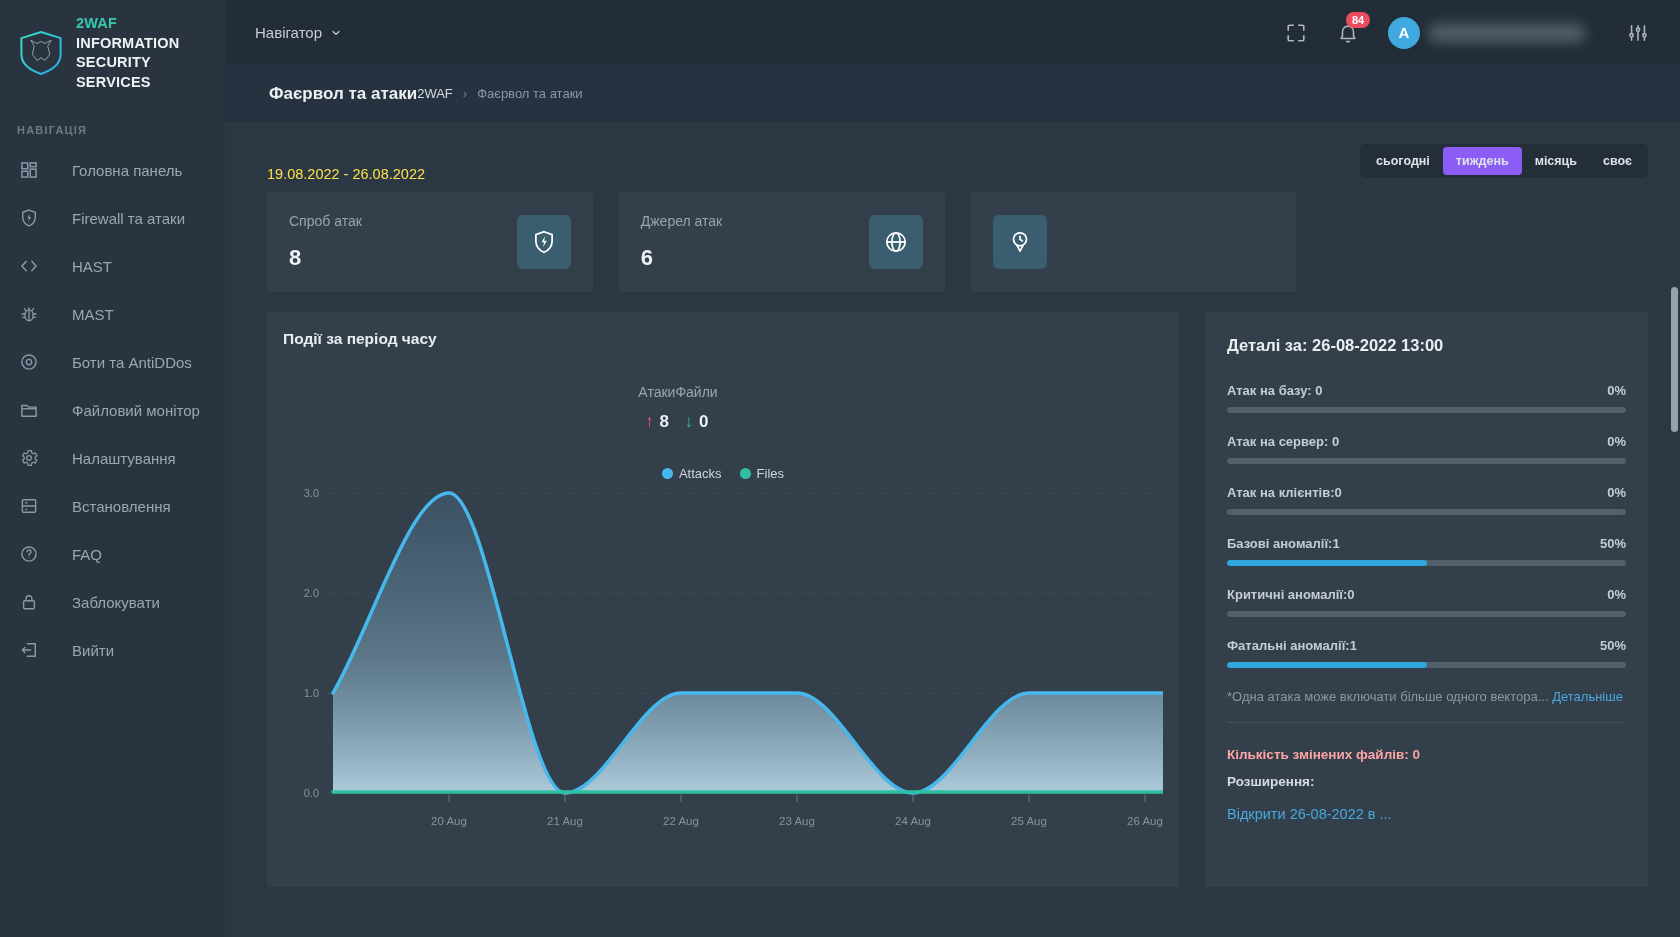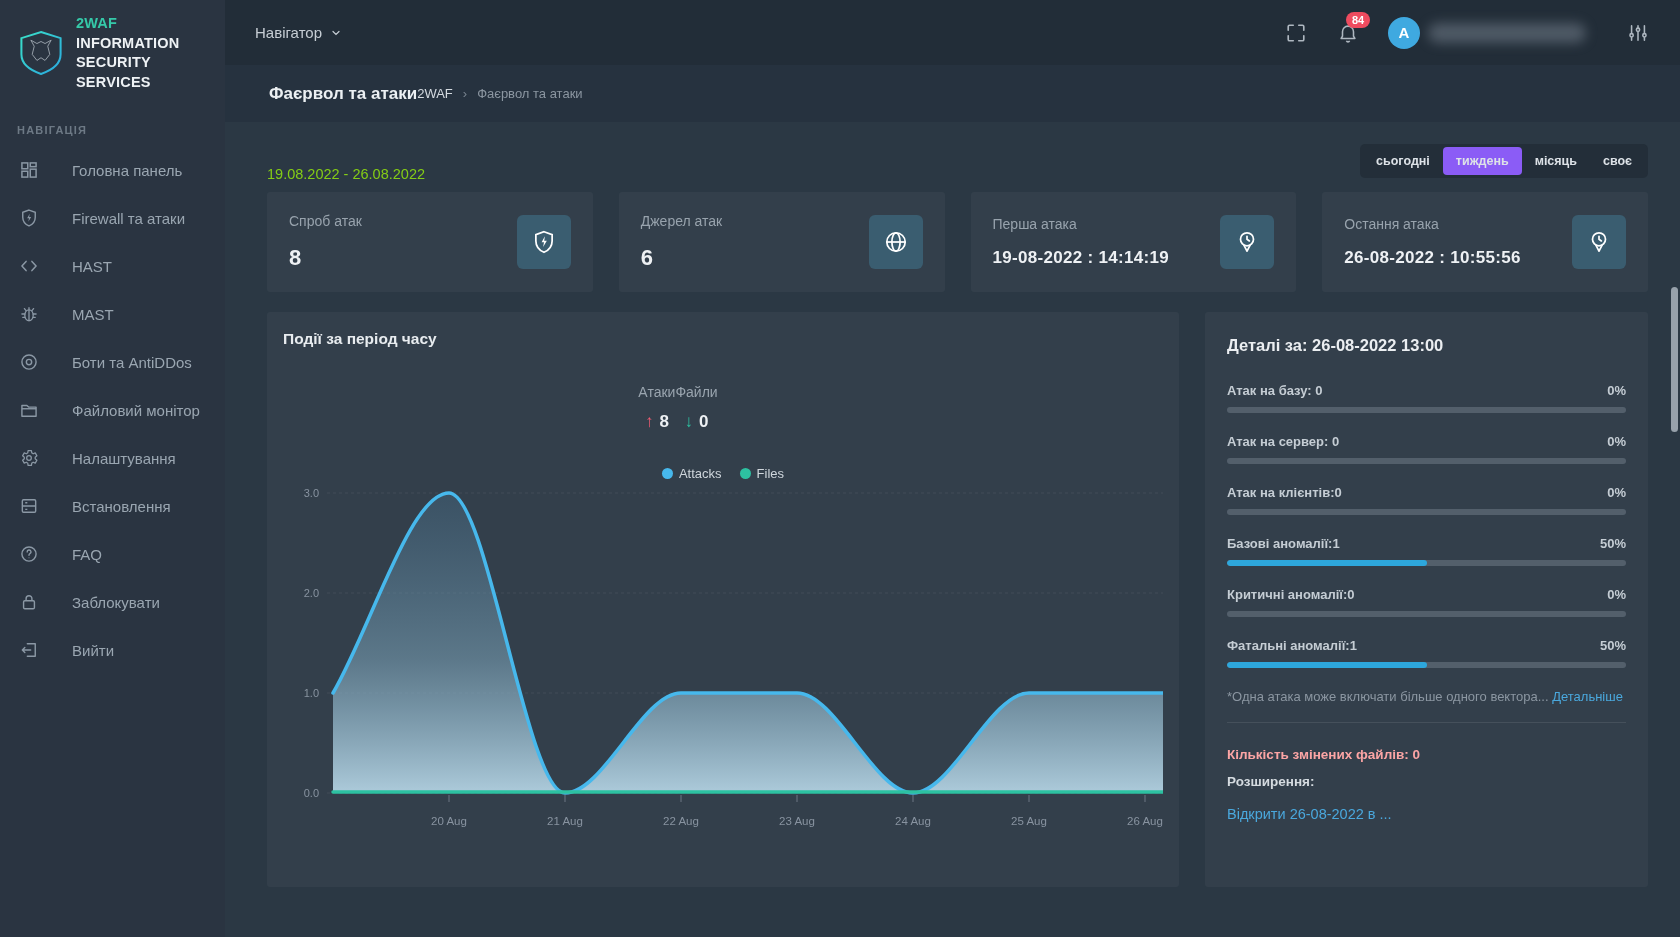--- a/index.html
+++ b/index.html
@@ -32,21 +32,21 @@
 
   .band { height:57px; background:#26323f; display:flex; align-items:center; justify-content:flex-start; padding:0 32px 0 44px; flex-shrink:0; }
   .page-title { font-size:17px; font-weight:bold; color:#ecf0f3; }
   .breadcrumb { display:flex; align-items:center; gap:10px; font-size:13px; }
   .bc-root { color:#d4dae0; cursor:pointer; }
   .bc-sep { color:#77828e; }
   .bc-cur { color:#8b96a1; }
 
   .content { flex:1; padding:16px 32px 0 42px; background:#2b3844; }
   .toolbar-row { display:flex; align-items:center; justify-content:space-between; height:46px; }
-  .date-range { font-size:14.5px; color:#84cc16;margin-top:25px; }
+  .date-range { font-size:14.5px; color:#fde047;margin-top:25px; }
   .filter-group { display:flex; background:#232e39; border-radius:5px; padding:3px; }
   .filter-btn { border:0; background:transparent; color:#dde2e7; font-family:inherit; font-size:12.5px; font-weight:bold; padding:7px 13px; cursor:pointer; border-radius:4px; }
   .filter-btn.active { background:#8b5cf6; }
 
   
   .cards-row { display:grid; grid-template-columns:repeat(4,1fr); gap:26px; margin-top:8px; }
   .card { background:#333f4b; border-radius:3px; height:100px; display:flex; align-items:center; justify-content:space-between; padding:0 22px; }
   .card-label { font-size:14px; color:#98a3ad; margin-bottom:16px; }
   .card-value { font-size:22px; font-weight:bold; color:#eef1f4; letter-spacing:.3px; }
   .card.small-val .card-value { font-size:17px; }
@@ -298,37 +298,20 @@
             </div>
           <div class="card-ic">
             <svg width="26" height="26" viewBox="0 0 24 24" fill="none" stroke="#fff" stroke-width="1.6">
                 <circle cx="12" cy="12" r="8.5"></circle>
                 <ellipse cx="12" cy="12" rx="3.8" ry="8.5"></ellipse>
                 <path d="M3.5 12 H20.5"></path>
               </svg>
           </div>
         </div>
         <div class="card small-val">
-          <div>
-              <div class="card-label">Перша атака</div>
-               <div class="card-value">19-08-2022 : 14:14:19</div>
-            </div>
-          <div class="card-ic">
-            <svg width="26" height="26" viewBox="0 0 24 24" fill="none" stroke="#fff" stroke-width="1.6" stroke-linejoin="round">
-                <circle cx="12" cy="9.5" r="6"></circle>
-                <path d="M12 6.8 V9.5 L14.2 11" stroke-linecap="round"></path>
-                <path d="M9 14.6 L12 20.5 L15 14.6"></path>
-              </svg>
-          </div>
-        </div>
-        <div class="card small-val">
-          <div>
-              <div class="card-label">Остання атака</div>
-               <div class="card-value">26-08-2022 : 10:55:56</div>
-            </div>
           <div class="card-ic">
             <svg width="26" height="26" viewBox="0 0 24 24" fill="none" stroke="#fff" stroke-width="1.6" stroke-linejoin="round">
                 <circle cx="12" cy="9.5" r="6"></circle>
                 <path d="M12 6.8 V9.5 L14.2 11" stroke-linecap="round"></path>
                 <path d="M9 14.6 L12 20.5 L15 14.6"></path>
               </svg>
           </div>
         </div>
       </div>
 

